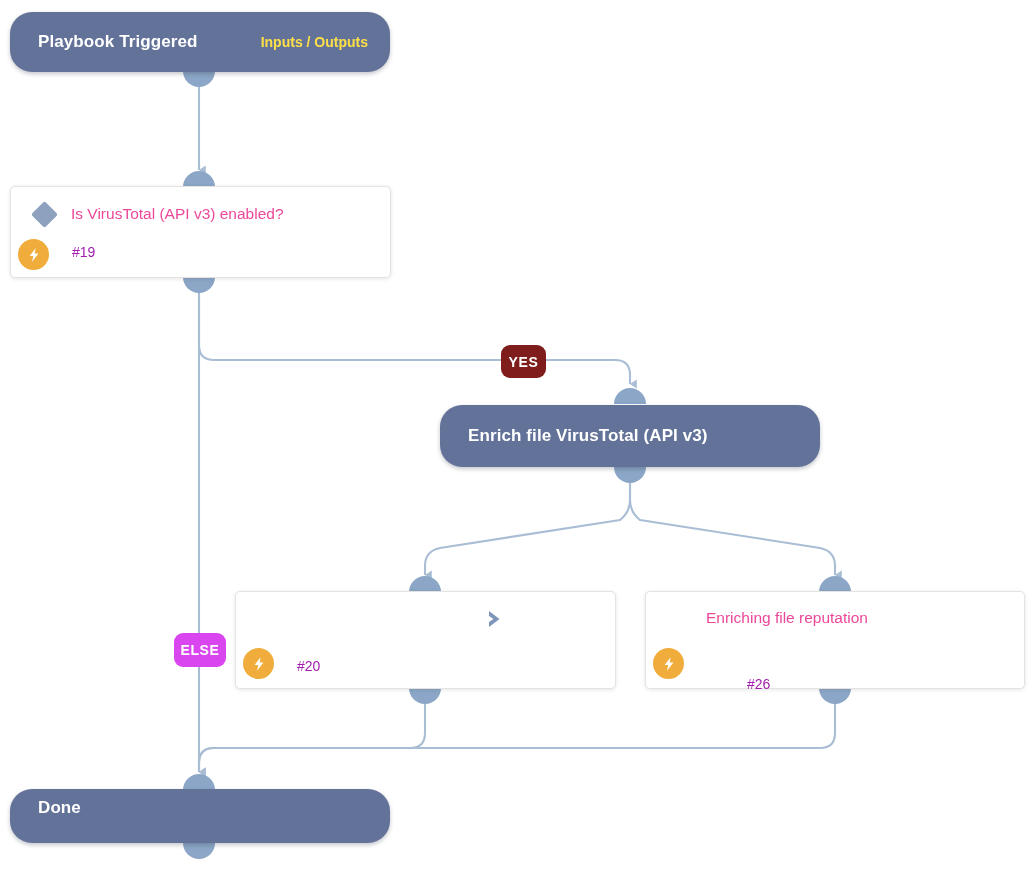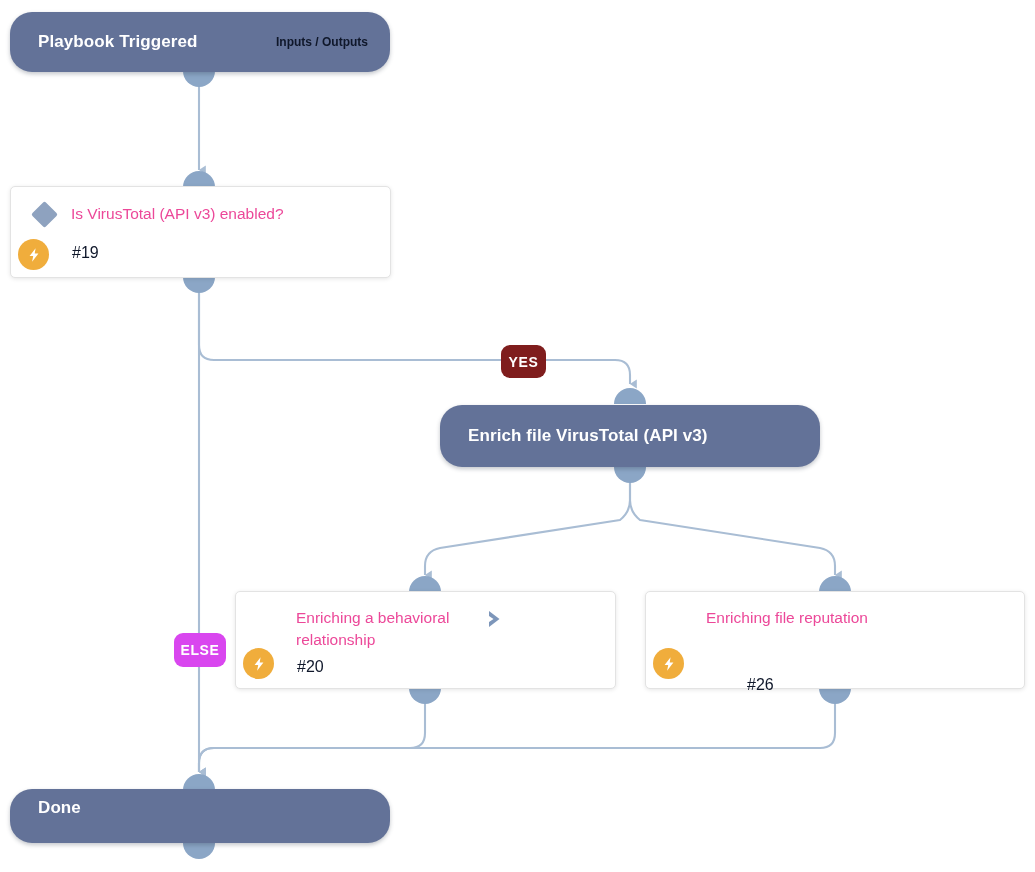--- a/index.html
+++ b/index.html
@@ -39,22 +39,22 @@
     z-index: 3;
   }
   .pill-title {
     color: #ffffff;
     font-size: 17px;
     font-weight: 700;
     letter-spacing: 0.1px;
     white-space: nowrap;
   }
   .pill-sub {
-    color: #0f172a;
-    font-size: 12px;
+    color: #fde047;
+    font-size: 14px;
     font-weight: 700;
     margin-left: auto;
     white-space: nowrap;
   }
 
   
   .card {
     position: absolute;
     box-sizing: border-box;
     background: #ffffff;
@@ -65,22 +65,22 @@
   }
   .card-title {
     position: absolute;
     color: #ec4899;
     font-size: 15.5px;
     line-height: 22px;
     font-weight: 400;
   }
   .card-id {
     position: absolute;
-    color: #0f172a;
-    font-size: 16px;
+    color: #a21caf;
+    font-size: 14px;
     font-weight: 400;
   }
 
   
   .diamond-icon {
     position: absolute;
     width: 19px;
     height: 19px;
     background: #8ea2bf;
     transform: rotate(45deg);
@@ -205,21 +205,20 @@
   <div class="pill" style="left:440px; top:405px; width:380px; height:62px; padding:0 22px 0 28px;">
     <span class="pill-title">Enrich file VirusTotal (API v3)</span>
   </div>
 
   <div class="card" style="left:235px; top:591px; width:381px; height:98px;">
     <span class="chevron-icon" style="left:249px; top:16px;">
       <svg width="22" height="22" viewBox="0 0 22 22" aria-hidden="true">
         <path d="M4 3 L14.5 11 L4 19 L4 14 L8.5 11 L4 8 Z" fill="#7d96ba"></path>
       </svg>
     </span>
-    <span class="card-title" style="left:60px; top:15px; width:230px;">Enriching a behavioral relationship</span>
     <span class="card-id" style="left:61px; top:66px;">#20</span>
   </div>
   <div class="bolt-badge" style="left:243px; top:648px;">
     <svg width="16" height="16" viewBox="0 0 16 16" aria-hidden="true">
       <path d="M9.6 1.2 L3.6 9.0 L7.2 9.0 L6.1 14.8 L12.4 6.6 L8.7 6.6 Z" fill="#ffffff"></path>
     </svg>
   </div>
 
   <div class="card" style="left:645px; top:591px; width:380px; height:98px;">
 

